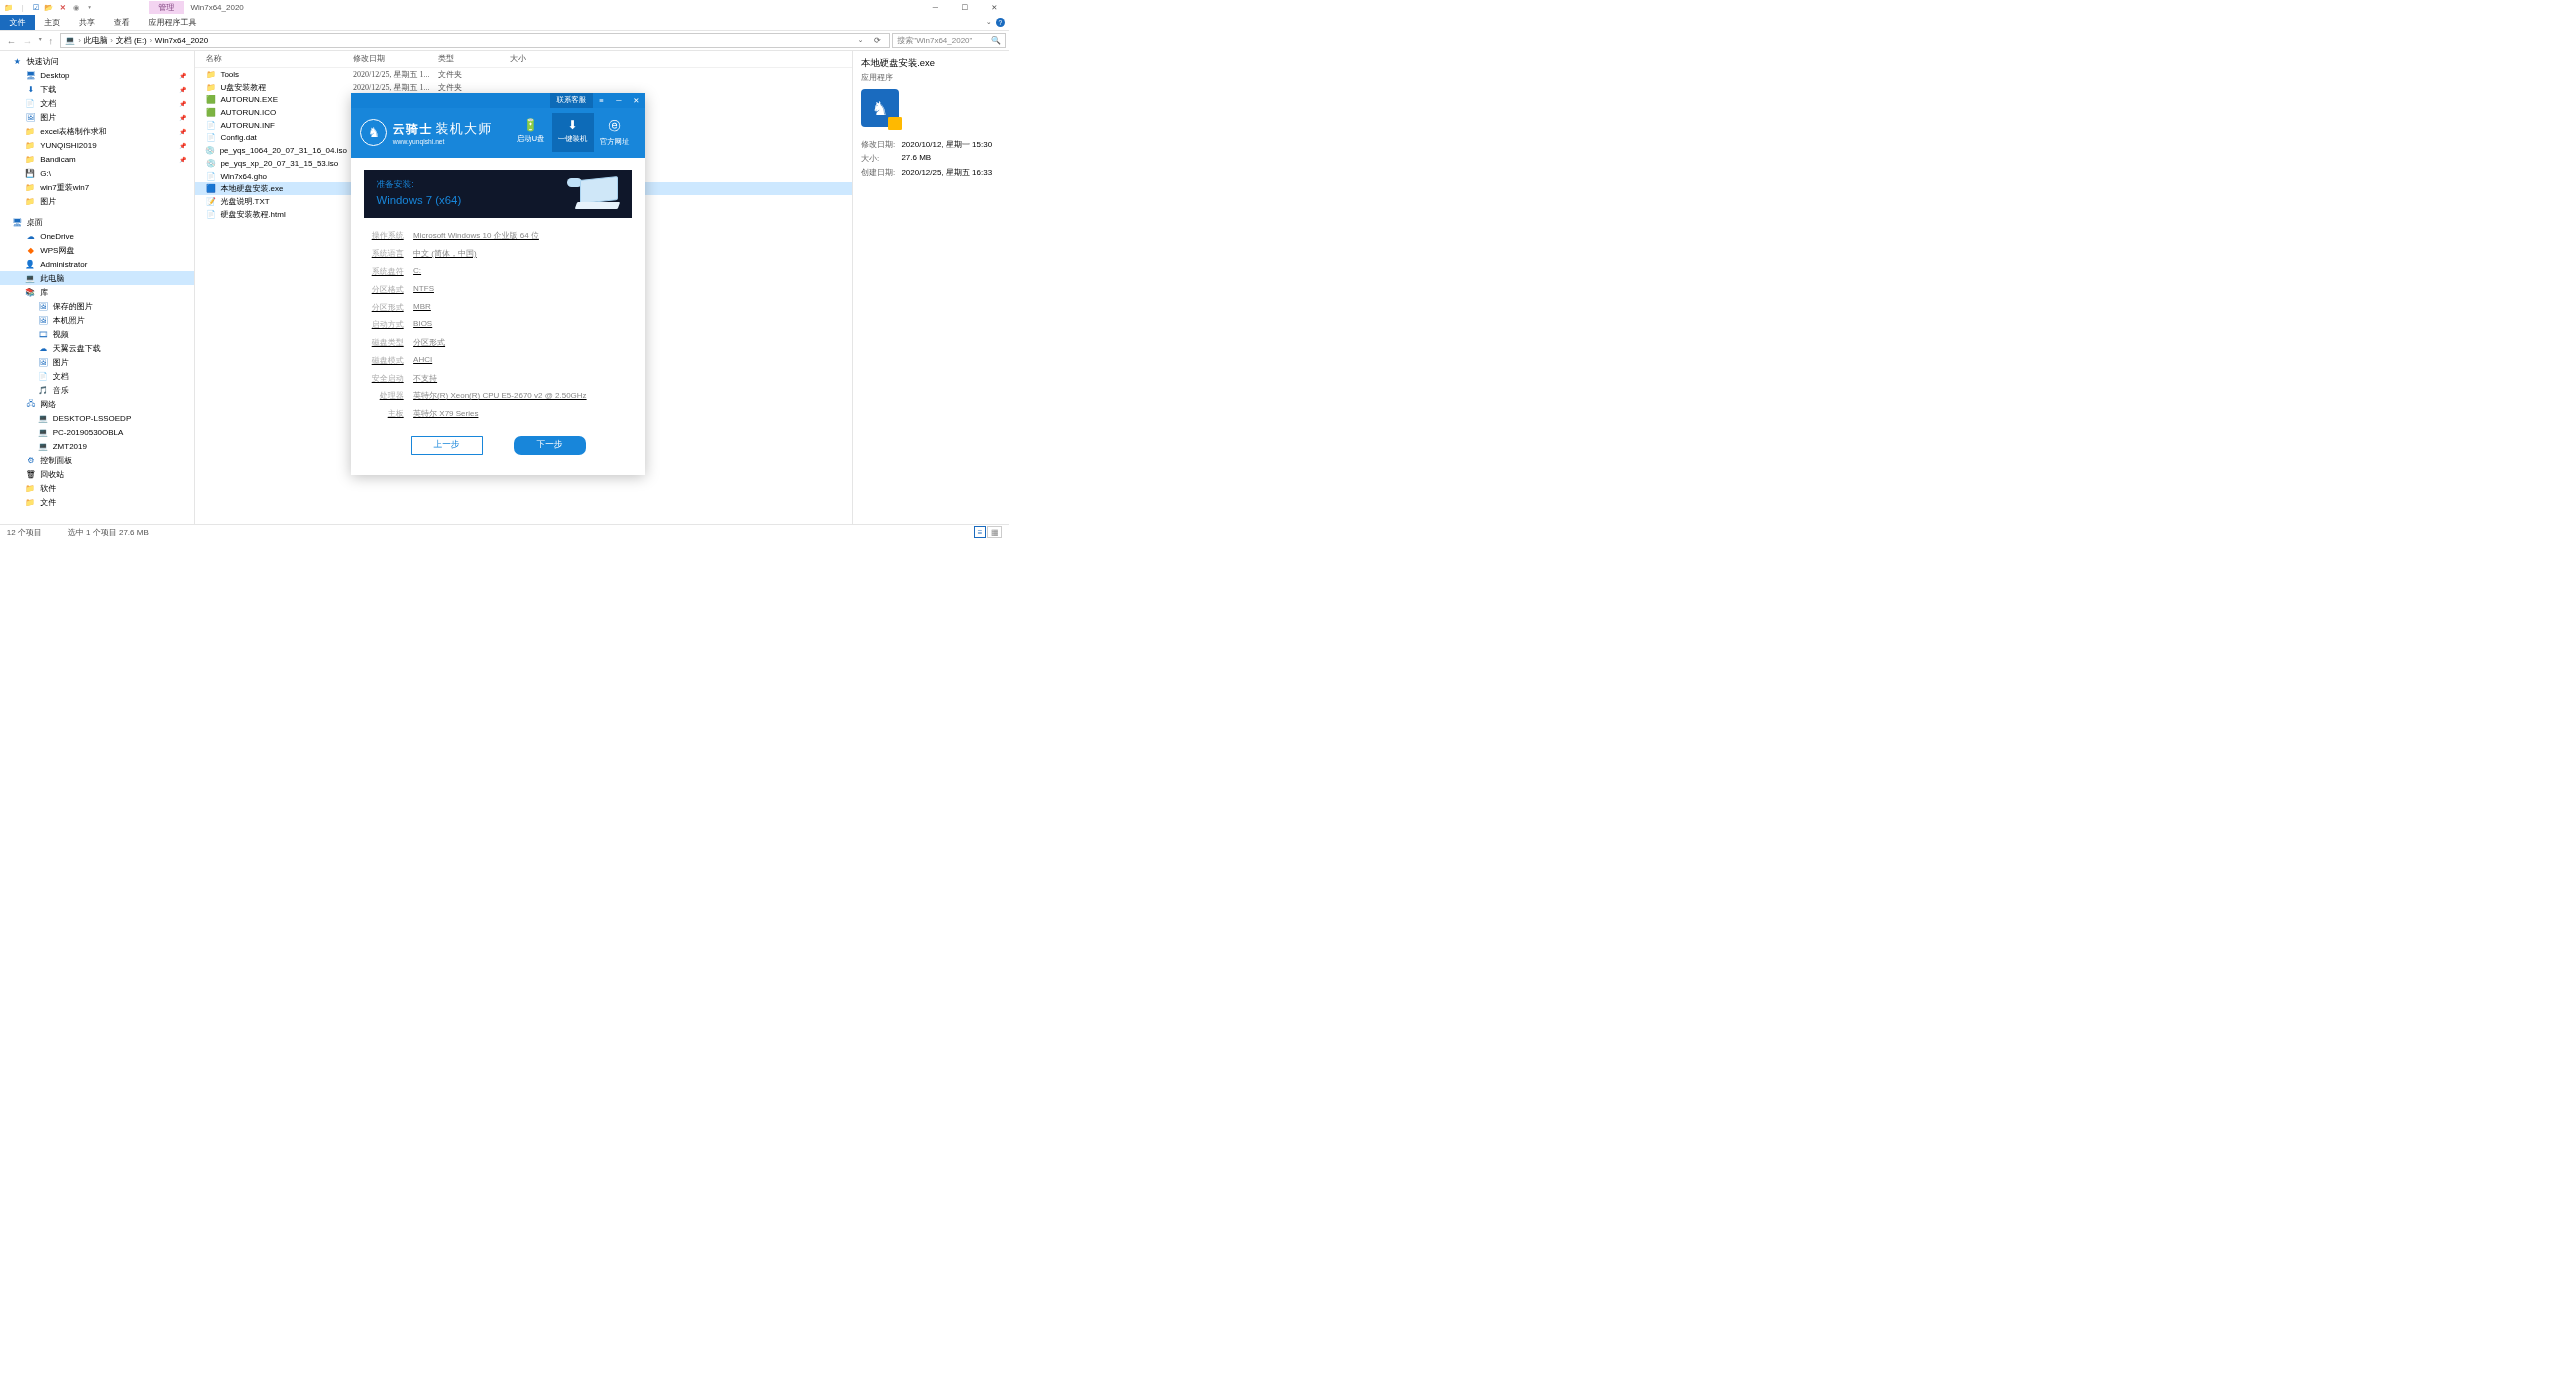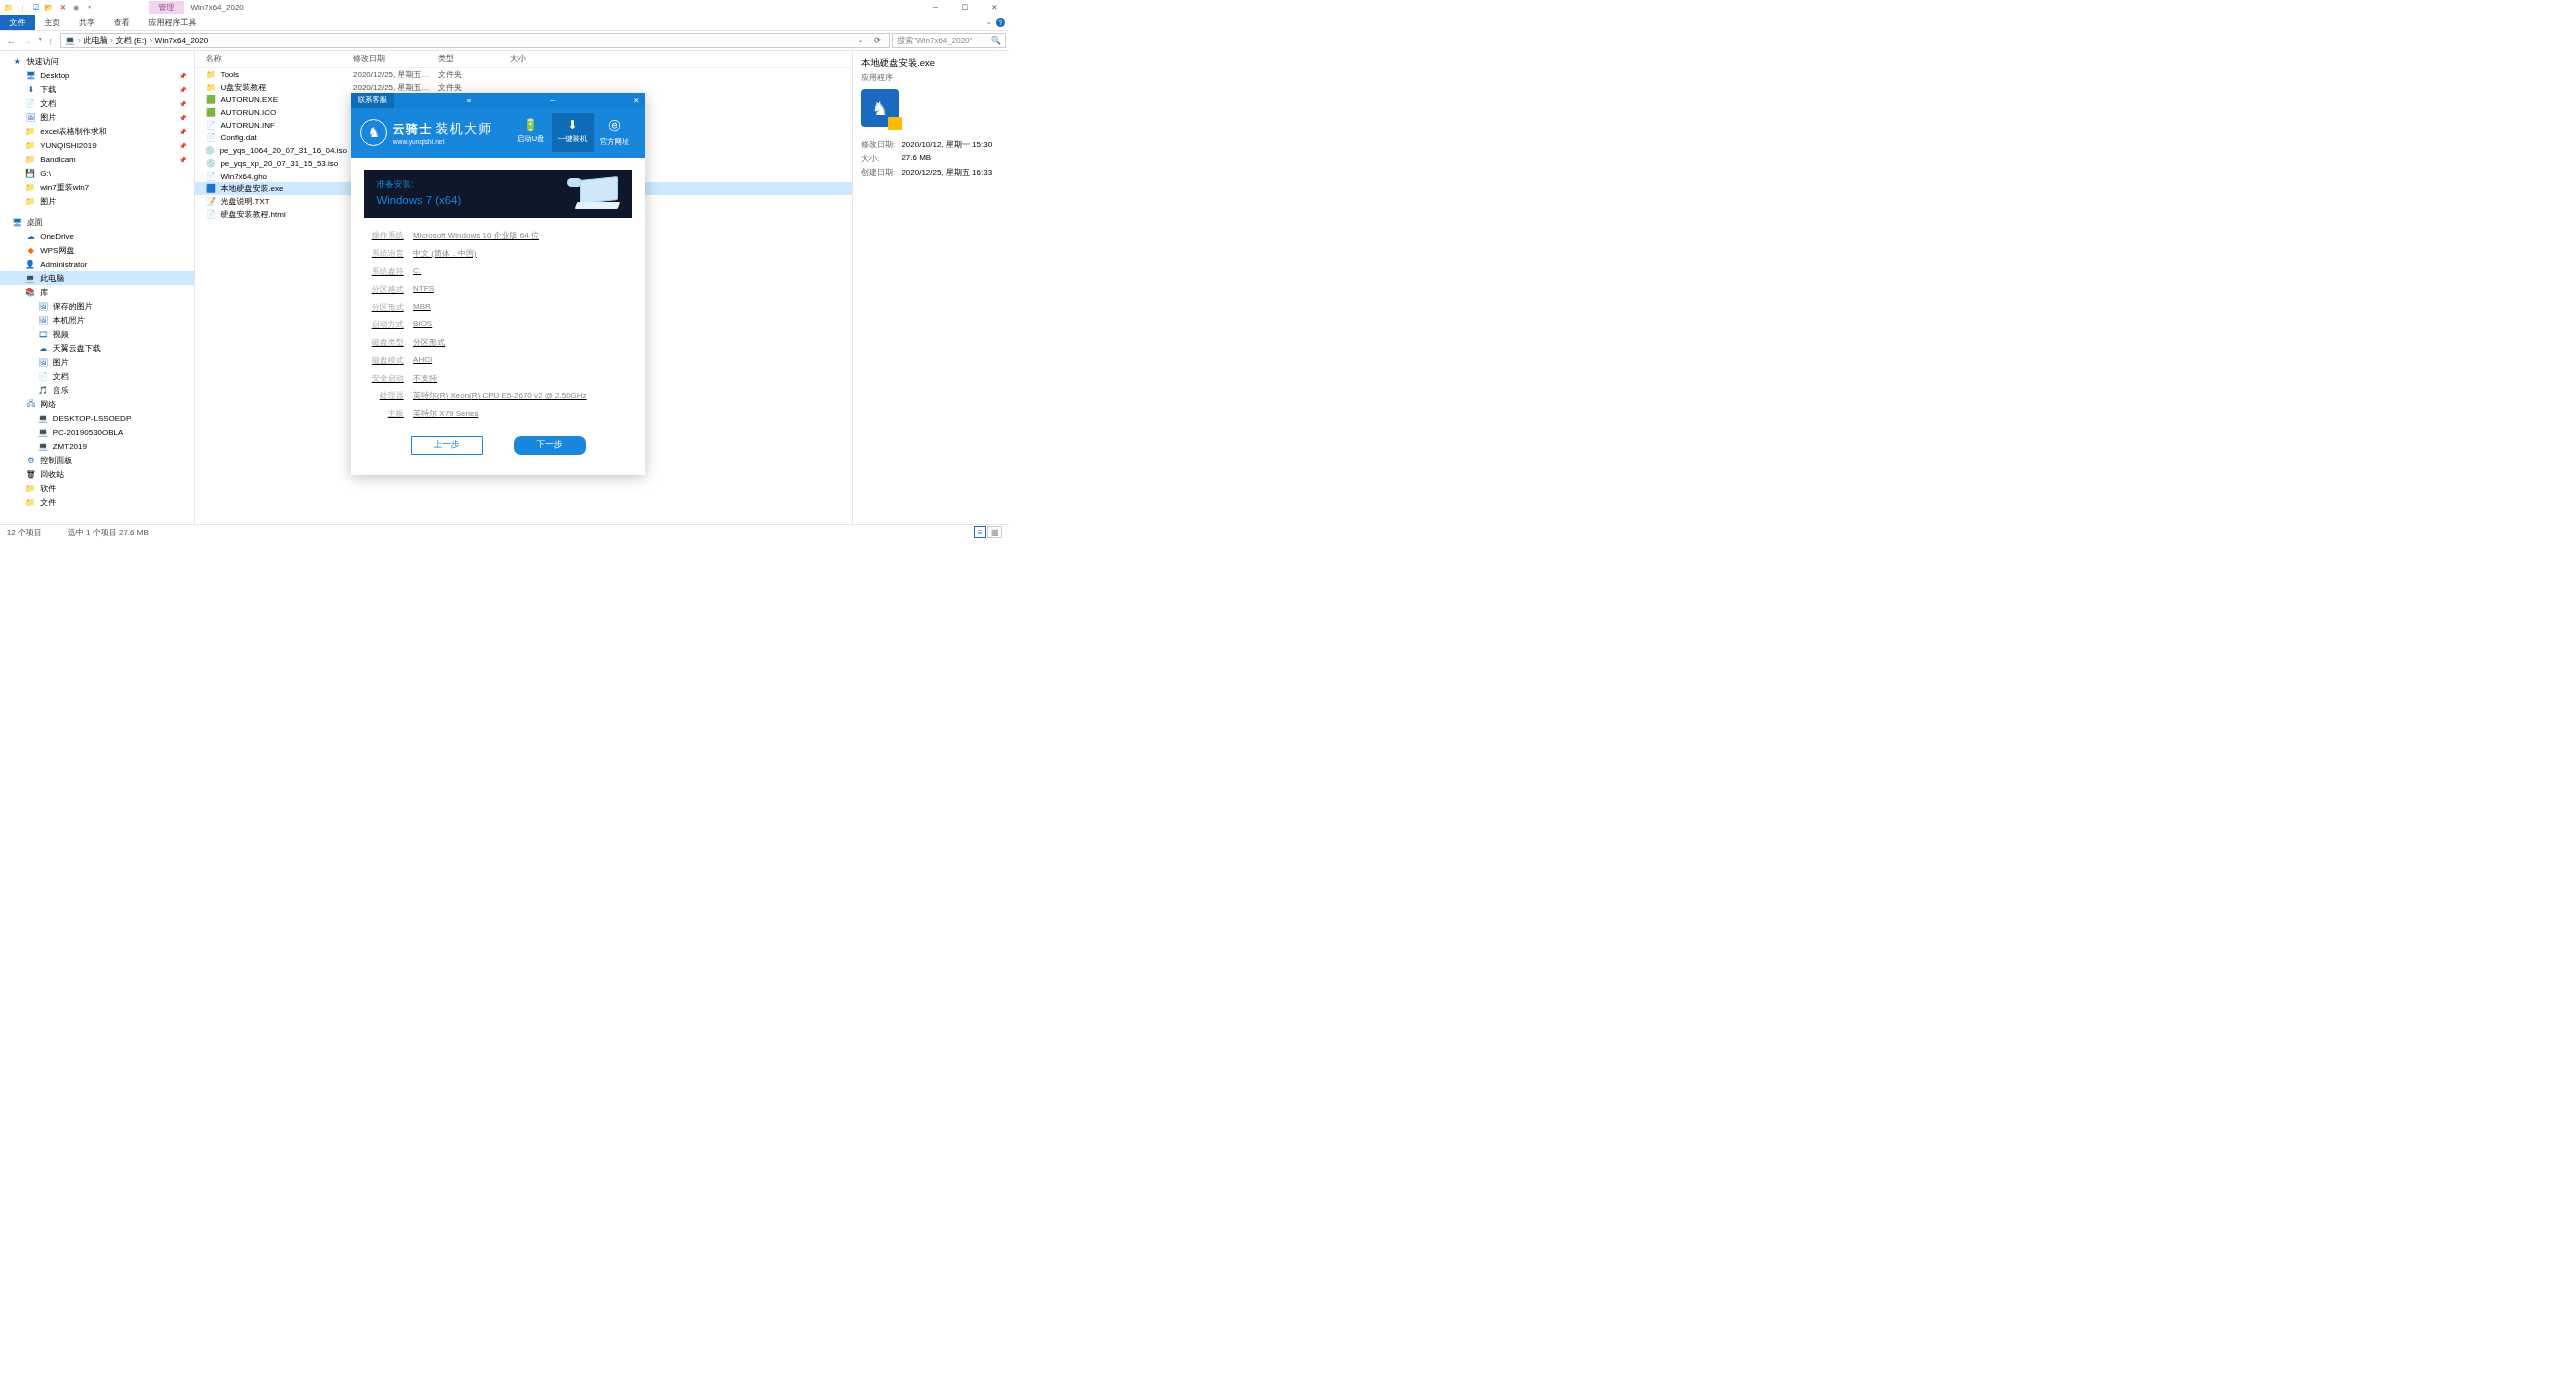--- a/index.html
+++ b/index.html
@@ -45,41 +45,41 @@
 .colheaders { display: flex; border-bottom: 0.7px solid #f0f0f0; font-size: 8px; color: #555; }
 .ch { padding: 2.7px 4px; border-right: 0.7px solid transparent; }
 .ch.name { width: 154px; padding-left: 10.7px;}
 .ch.date { width: 85px; }
 .ch.type { width: 72px; }
 .ch.size { width: 54px; }
 .filerow { display: flex; align-items: center; height: 12.7px; font-size: 8px; }
 .filerow.selected { background: #cde8ff; }
 .fcell { padding: 0 4px; white-space: nowrap; overflow: hidden; text-overflow: ellipsis; }
 .fcell.name { width: 154px; display: flex; align-items: center; gap: 4px; padding-left:10.7px; }
-.fcell.date { width: 85px; color: #555; }
+.fcell.date { width: 85px; color: #555; font-family: Liberation Serif, serif; }
 .fcell.type { width: 72px; color: #555; }
 .fcell.size { width: 54px; color: #555; text-align: right; }
 .ficon { width: 10.7px; height: 10.7px; display:inline-flex; align-items:center; justify-content:center; }
 
 
 .details { width: 156px; padding: 6.7px 8px; font-size: 8px; }
 .details .fname { font-size: 9.4px; margin-bottom: 1.3px; }
 .details .ftype { color: #666; margin-bottom: 6.7px; }
 .bigicon { width: 38px; height: 38px; background: #1a6bbf; border-radius: 4px; margin: 4px 0 12px 0; display:flex; align-items:center; justify-content:center; color:#fff; font-size:19px; position:relative; }
 .bigicon::after { content:''; position:absolute; right:-2.7px; bottom:-2.7px; width:13.4px; height:13.4px; background:#ffb900; border-radius:1.3px; }
 .drow { display: flex; gap: 5.4px; margin-bottom: 2.7px; }
 .drow .k { color: #666; width: 35px; }
 
 
 .statusbar { height: 14.8px; border-top: 0.7px solid #e5e5e5; display: flex; align-items: center; padding: 0 6.7px; font-size: 8px; color: #555; gap: 26px; }
 .statusbar .viewicons { margin-left:auto; display:flex; gap:1.3px; }
 
 
 .yqs { position: absolute; left: 156px; top: 42px; width: 294px; background: #fff; box-shadow: 0 2.7px 13.4px rgba(0,0,0,0.25); font-size: 8px; }
-.yqs-title { height: 14.8px; background: #1381d6; display: flex; align-items: center; justify-content: space-between; gap: 0; color: #fff; font-size: 7.4px; }
+.yqs-title { height: 14.8px; background: #1381d6; display: flex; align-items: center; justify-content: flex-end; gap: 0; color: #fff; font-size: 7.4px; }
 .yqs-title .contact { background:#0d6bb8; padding:2.7px 6.7px; }
 .yqs-title .tbtn { width: 17.4px; text-align: center; padding:2.7px 0; }
 .yqs-head { background: #1886da; height: 50px; display: flex; align-items: center; padding: 0 9.4px; color: #fff; }
 .yqs-logo { display: flex; align-items: center; gap: 5.4px; }
 .yqs-logo .circle { width: 27px; height: 27px; border: 1.3px solid #fff; border-radius: 50%; display:flex; align-items:center; justify-content:center; font-size:13.4px; }
 .yqs-logo .text .t1 { font-size: 12px; font-weight: bold; letter-spacing:1.3px; }
 .yqs-logo .text .t2 { font-size: 6.7px; opacity: .9; }
 .yqs-tabs { margin-left: auto; display: flex; gap: 0; }
 .yqs-tab { width: 42px; text-align: center; padding: 5.4px 0; font-size: 7.4px; }
 .yqs-tab.active { background: #0d6bb8; }

